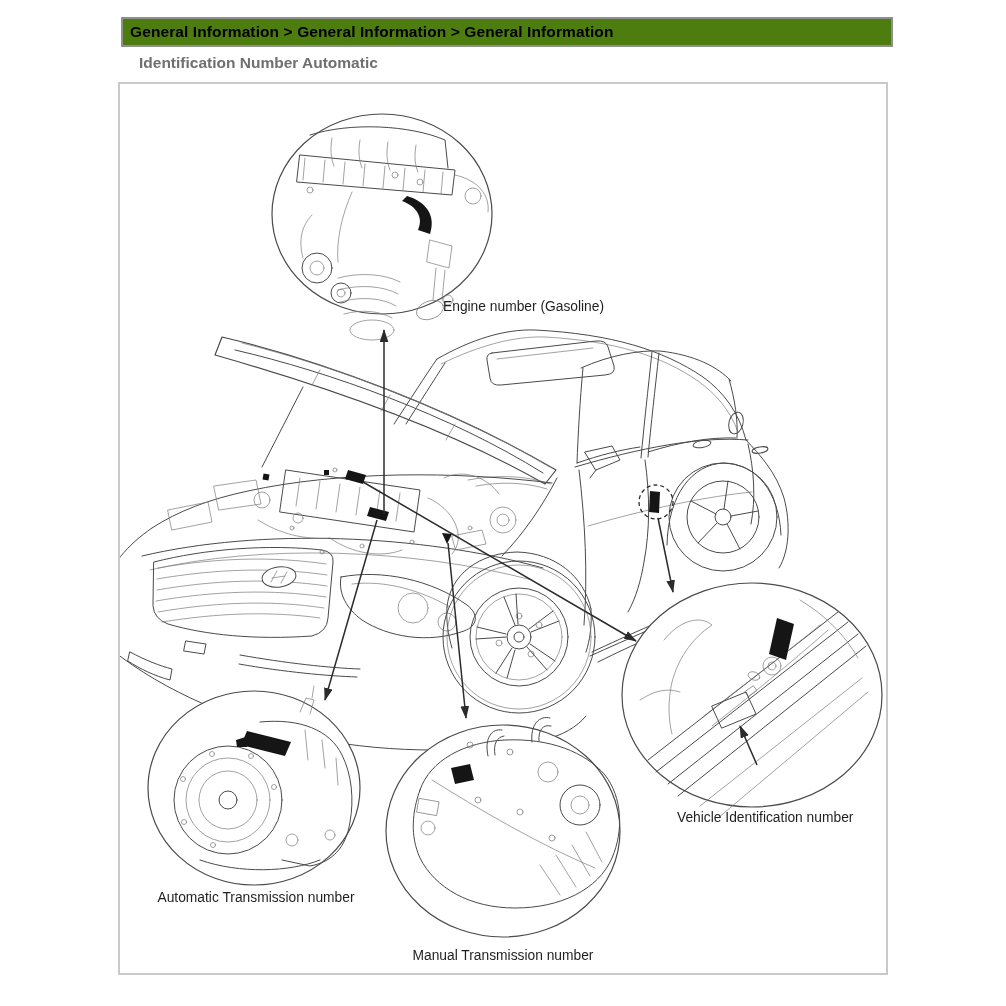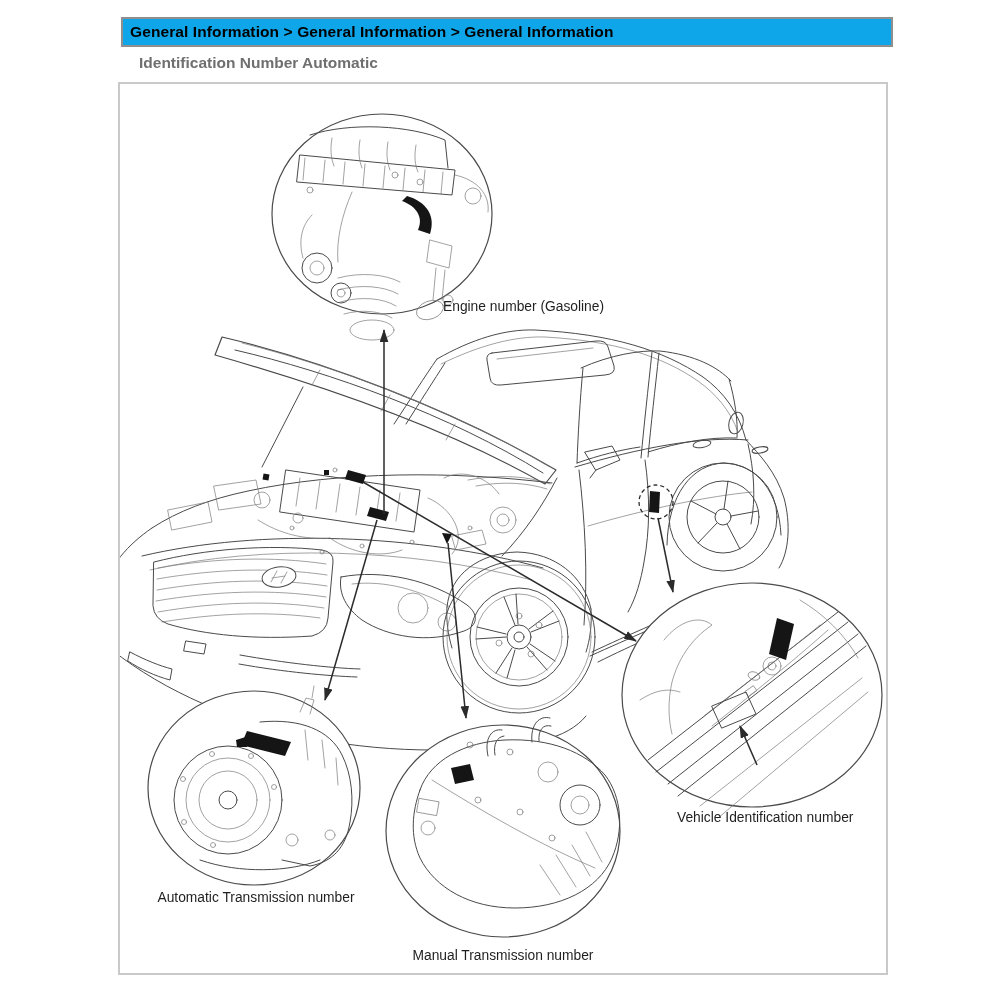--- a/index.html
+++ b/index.html
@@ -5,21 +5,21 @@
   :root{
     --line-art:#4a4a4a; --label-text:#1f1f1f; --title-text:#6f6f6f;
     --breadcrumb-text:#000000; --breadcrumb-border:#8f8f8f;
     --figure-border:#c9c9c9; --background:#ffffff;
   }
   *{margin:0;padding:0;box-sizing:border-box}
   html,body{width:1006px;height:1006px;background:var(--background);
     font-family:"Liberation Sans", sans-serif;}
   .breadcrumb-box{
     position:absolute;left:121px;top:17px;width:772px;height:30px;
-    border:2px solid var(--breadcrumb-border);background:#0ea5e9;
+    border:2px solid var(--breadcrumb-border);background:#4d7c0f;
     display:flex;align-items:center;padding-left:7px;
     font-size:15.5px;font-weight:bold;color:var(--breadcrumb-text);
     letter-spacing:.1px;
   }
   .page-title{
     position:absolute;left:139px;top:54px;
     font-size:15.5px;font-weight:bold;color:var(--title-text);
   }
   .figure-box{
     position:absolute;left:118px;top:82px;width:770px;height:893px;

